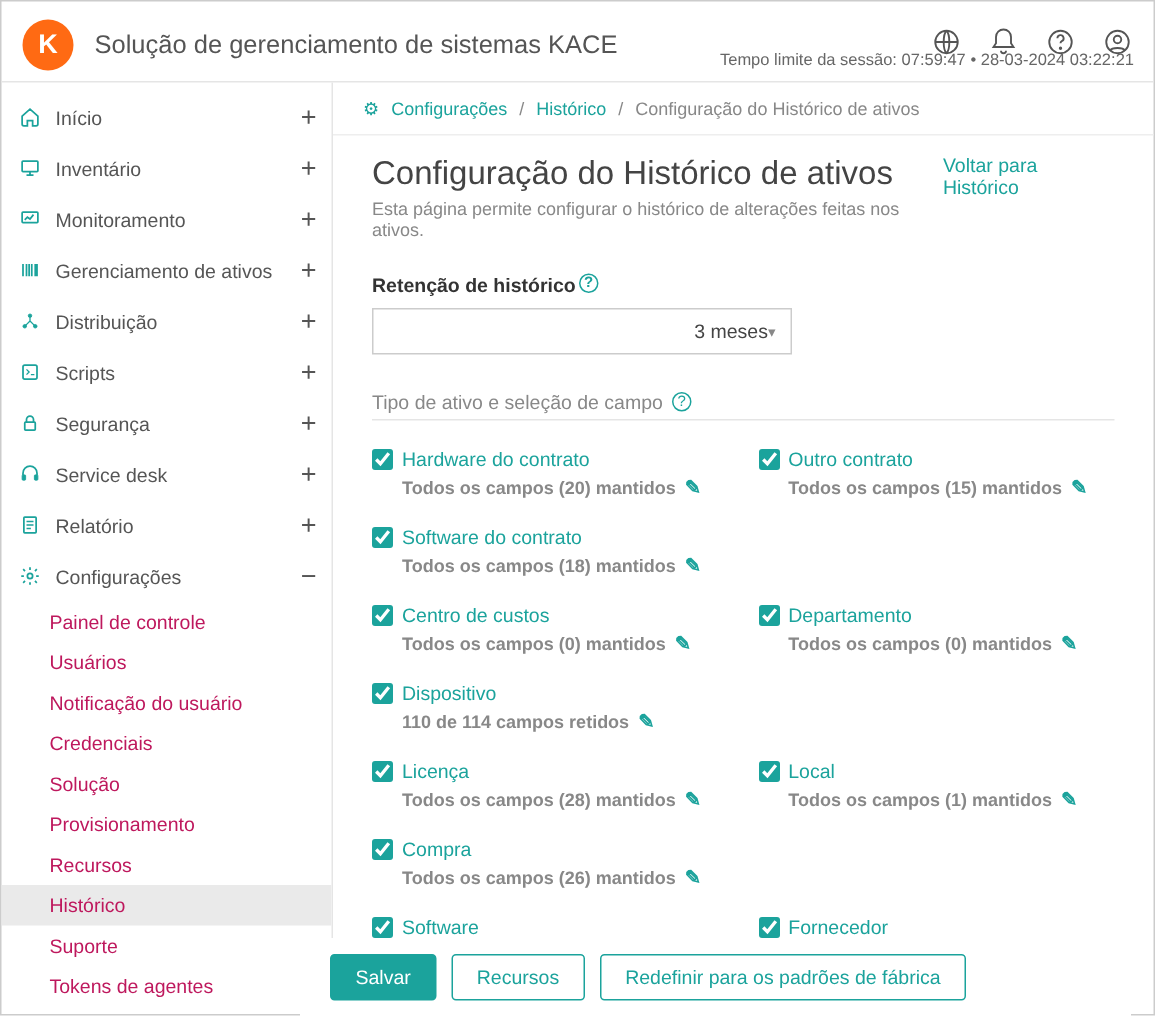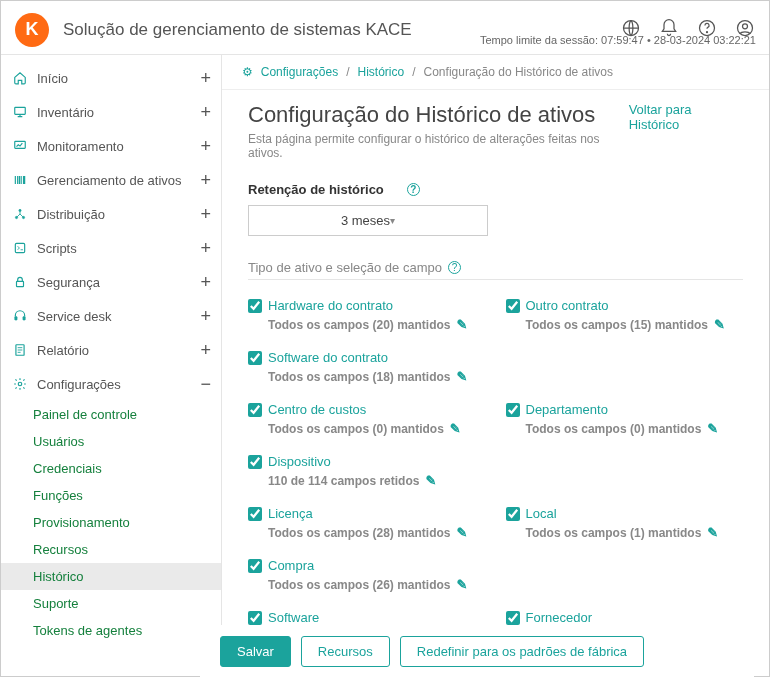--- a/index.html
+++ b/index.html
@@ -51,58 +51,58 @@
     padding: 8px 10px 8px 12px;
     color: #555; font-size: 13px;
     cursor: pointer;
   }
   .nav-item .nav-icon { width: 16px; margin-right: 8px; color: #1ba39c; display:flex; }
   .nav-item .nav-icon svg { width:14px; height:14px; stroke:#1ba39c; fill:#1ba39c; }
   .nav-item .expand { margin-left: auto; font-size: 18px; color: #555; line-height: 1; }
   .subnav { padding-left: 28px; }
   .subnav-item {
     padding: 6px 10px 6px 4px;
-    color: #15803d; font-size: 13px; cursor: pointer;
+    color: #be185d; font-size: 13px; cursor: pointer;
   }
   .subnav-item.active { background: #eaeaea; margin-left: -28px; padding-left: 32px; }
   
   .main { flex: 1; overflow-y: auto; display:flex; flex-direction:column; }
   .breadcrumb {
     padding: 10px 20px;
     border-bottom: 1px solid #eee;
     font-size: 12px;
     color: #888;
     display: flex; align-items: center; gap: 8px;
   }
   .breadcrumb a { color: #1ba39c; text-decoration: none; }
   .bc-gear { color:#1ba39c; }
   .content { padding: 12px 26px 70px 26px; position: relative; }
   .page-head { display:flex; justify-content: space-between; align-items:flex-start; }
   .page-title { font-size: 22px; color: #444; font-weight: 400; }
   .page-desc { font-size: 12px; color: #888; margin-top: 4px; }
   .back-link { color: #1ba39c; font-size: 13px; text-decoration: none; }
   .section-label {
     font-weight: 600; font-size: 13px; color: #333; margin-top: 22px;
-    display:flex; align-items:center; gap:23px;
+    display:flex; gap:2px;
   }
   .help-dot {
     width: 13px; height:13px; border-radius:50%;
     border:1px solid #1ba39c; color:#1ba39c;
     font-size:10px; line-height:11px; text-align:center;
     display:inline-block;
   }
   .select-box {
     margin-top: 8px;
-    width: 240px;
+    width: 280px;
     border: 1px solid #ccc;
     padding: 7px 10px;
     font-size: 13px;
     color: #444;
     background: #fff;
-    display:flex; justify-content:center; align-items:center;
+    display:flex; justify-content:flex-end; align-items:center;
     cursor:pointer;
   }
   .select-box .caret { color:#888; font-size:10px; }
   .field-section-label {
     color:#888; font-size:13px; margin-top: 24px;
     border-bottom: 1px solid #e5e5e5; padding-bottom: 4px;
     display:flex; align-items:center; gap:6px;
   }
   .asset-grid {
     display: grid;
@@ -281,22 +281,23 @@
             <circle cx="12" cy="12" r="3" fill="none" stroke="#1ba39c" stroke-width="2"></circle>
             <path d="M12 2v3M12 19v3M4.2 4.2l2.1 2.1M17.7 17.7l2.1 2.1M2 12h3M19 12h3M4.2 19.8l2.1-2.1M17.7 6.3l2.1-2.1" stroke="#1ba39c" stroke-width="2"></path>
           </svg>
         </span>
       <span>Configurações</span>
       <span class="expand">−</span>
     </div>
     <div class="subnav">
       <div class="subnav-item">Painel de controle</div>
       <div class="subnav-item">Usuários</div>
+      <div class="subnav-item">Notificação do usuário</div>
       <div class="subnav-item">Credenciais</div>
-      <div class="subnav-item">Funções</div>
+      <div class="subnav-item">Solução</div>
       <div class="subnav-item">Provisionamento</div>
       <div class="subnav-item">Recursos</div>
       <div class="subnav-item active">Histórico</div>
       <div class="subnav-item">Suporte</div>
       <div class="subnav-item">Tokens de agentes</div>
     </div>
   </div>
 
   <div class="main">
     <div class="breadcrumb">

